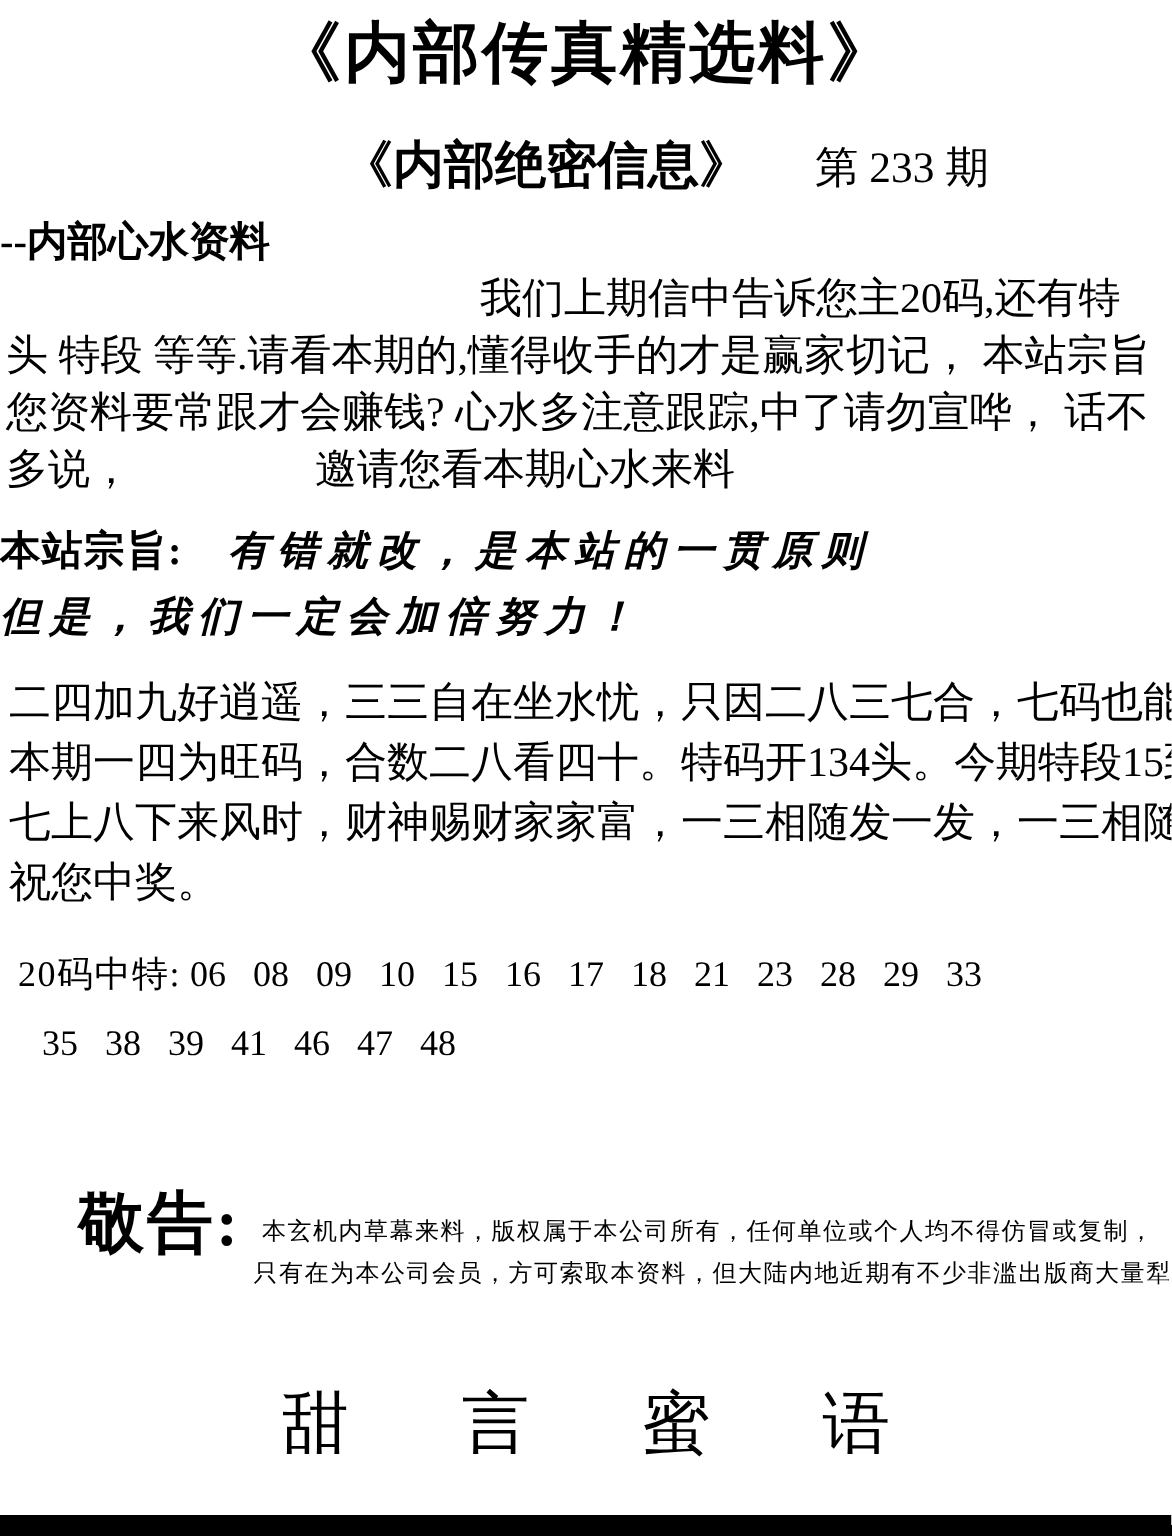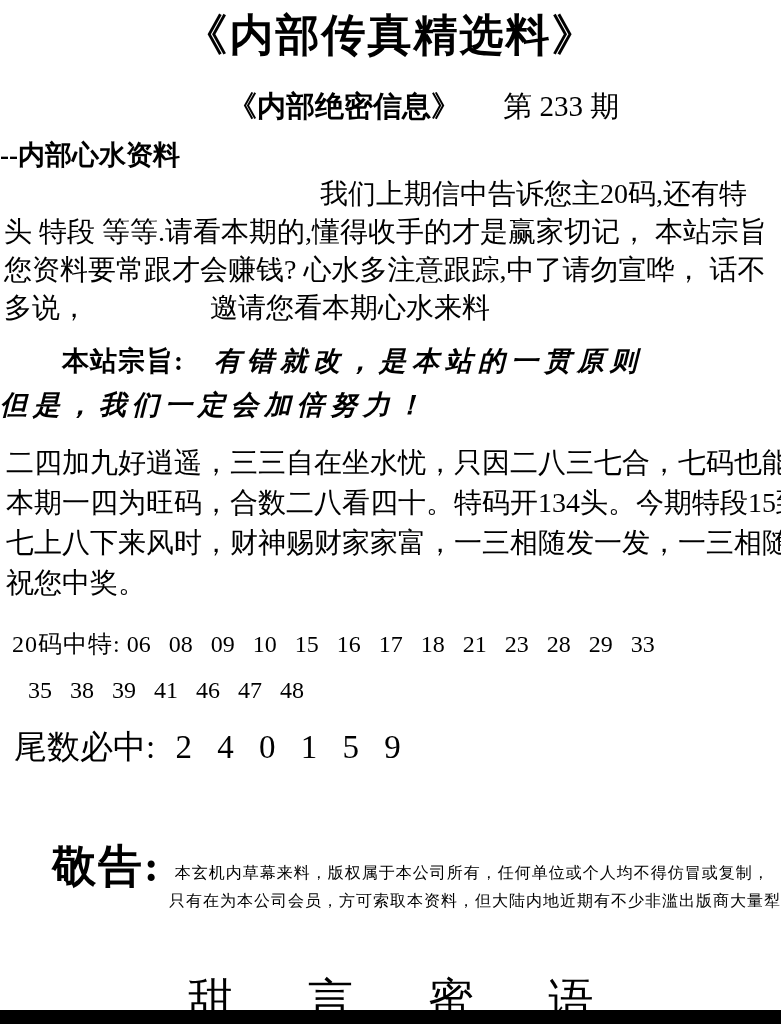--- a/index.html
+++ b/index.html
@@ -23,38 +23,38 @@
     letter-spacing: 2px;
     white-space: nowrap;
   }
 
   .subtitle-row {
     margin-top: 22px;
     padding-left: 228px;
     font-size: 29px;
     white-space: nowrap;
   }
-  .series { font-weight: bold; font-family: "Liberation Sans", sans-serif; font-size: 29px; }
+  .series { font-weight: bold; font-family: "Liberation Sans", sans-serif; font-size: 34px; }
   .issue { margin-left: 36px; font-size: 29px; }
 
   .tagline {
     margin-top: 10px;
     font-size: 27px;
     font-weight: bold;
     white-space: nowrap;
   }
 
   .intro { margin-top: 2px; font-size: 28px; line-height: 38px; }
   .intro .line { white-space: pre; }
   .intro .l1 { padding-left: 320px; }
   .intro .l2, .intro .l3, .intro .l4 { padding-left: 4px; }
   .intro .gap { display: inline-block; width: 122px; }
 
   .motto { margin-top: 16px; white-space: nowrap; }
-  .motto-row1 { padding-left: 62px; }
+  .motto-row1 { }
   .motto-label { font-size: 27px; font-weight: bold; letter-spacing: 1px; }
   .motto-script {
     font-size: 27px;
     font-weight: bold;
     font-style: italic;
     letter-spacing: 6px;
   }
   .motto-row1 .motto-script { margin-left: 26px; }
   .motto-row2 { margin-top: 8px; }
 
@@ -139,24 +139,20 @@
   <div class="codes">
     <div class="row1">
       <span class="codes-label">20码中特:</span>
       <span class="nums">06 08 09 10 15 16 17 18 21 23 28 29 33</span>
     </div>
     <div class="row2">
       <span class="nums">35 38 39 41 46 47 48</span>
     </div>
   </div>
 
-  <div class="tail">
-    <span class="tail-label">尾数必中:</span>
-    <span class="nums">2 4 0 1 5 9</span>
-  </div>
 
   <div class="notice">
     <div class="notice-row1">
       <span class="notice-label">敬告:</span>
       <span class="notice-text">本玄机内草幕来料，版权属于本公司所有，任何单位或个人均不得仿冒或复制，</span>
     </div>
     <div class="notice-row2 notice-text">只有在为本公司会员，方可索取本资料，但大陆内地近期有不少非滥出版商大量犁</div>
   </div>
 
   <div class="footer-title">甜 言 蜜 语</div>

